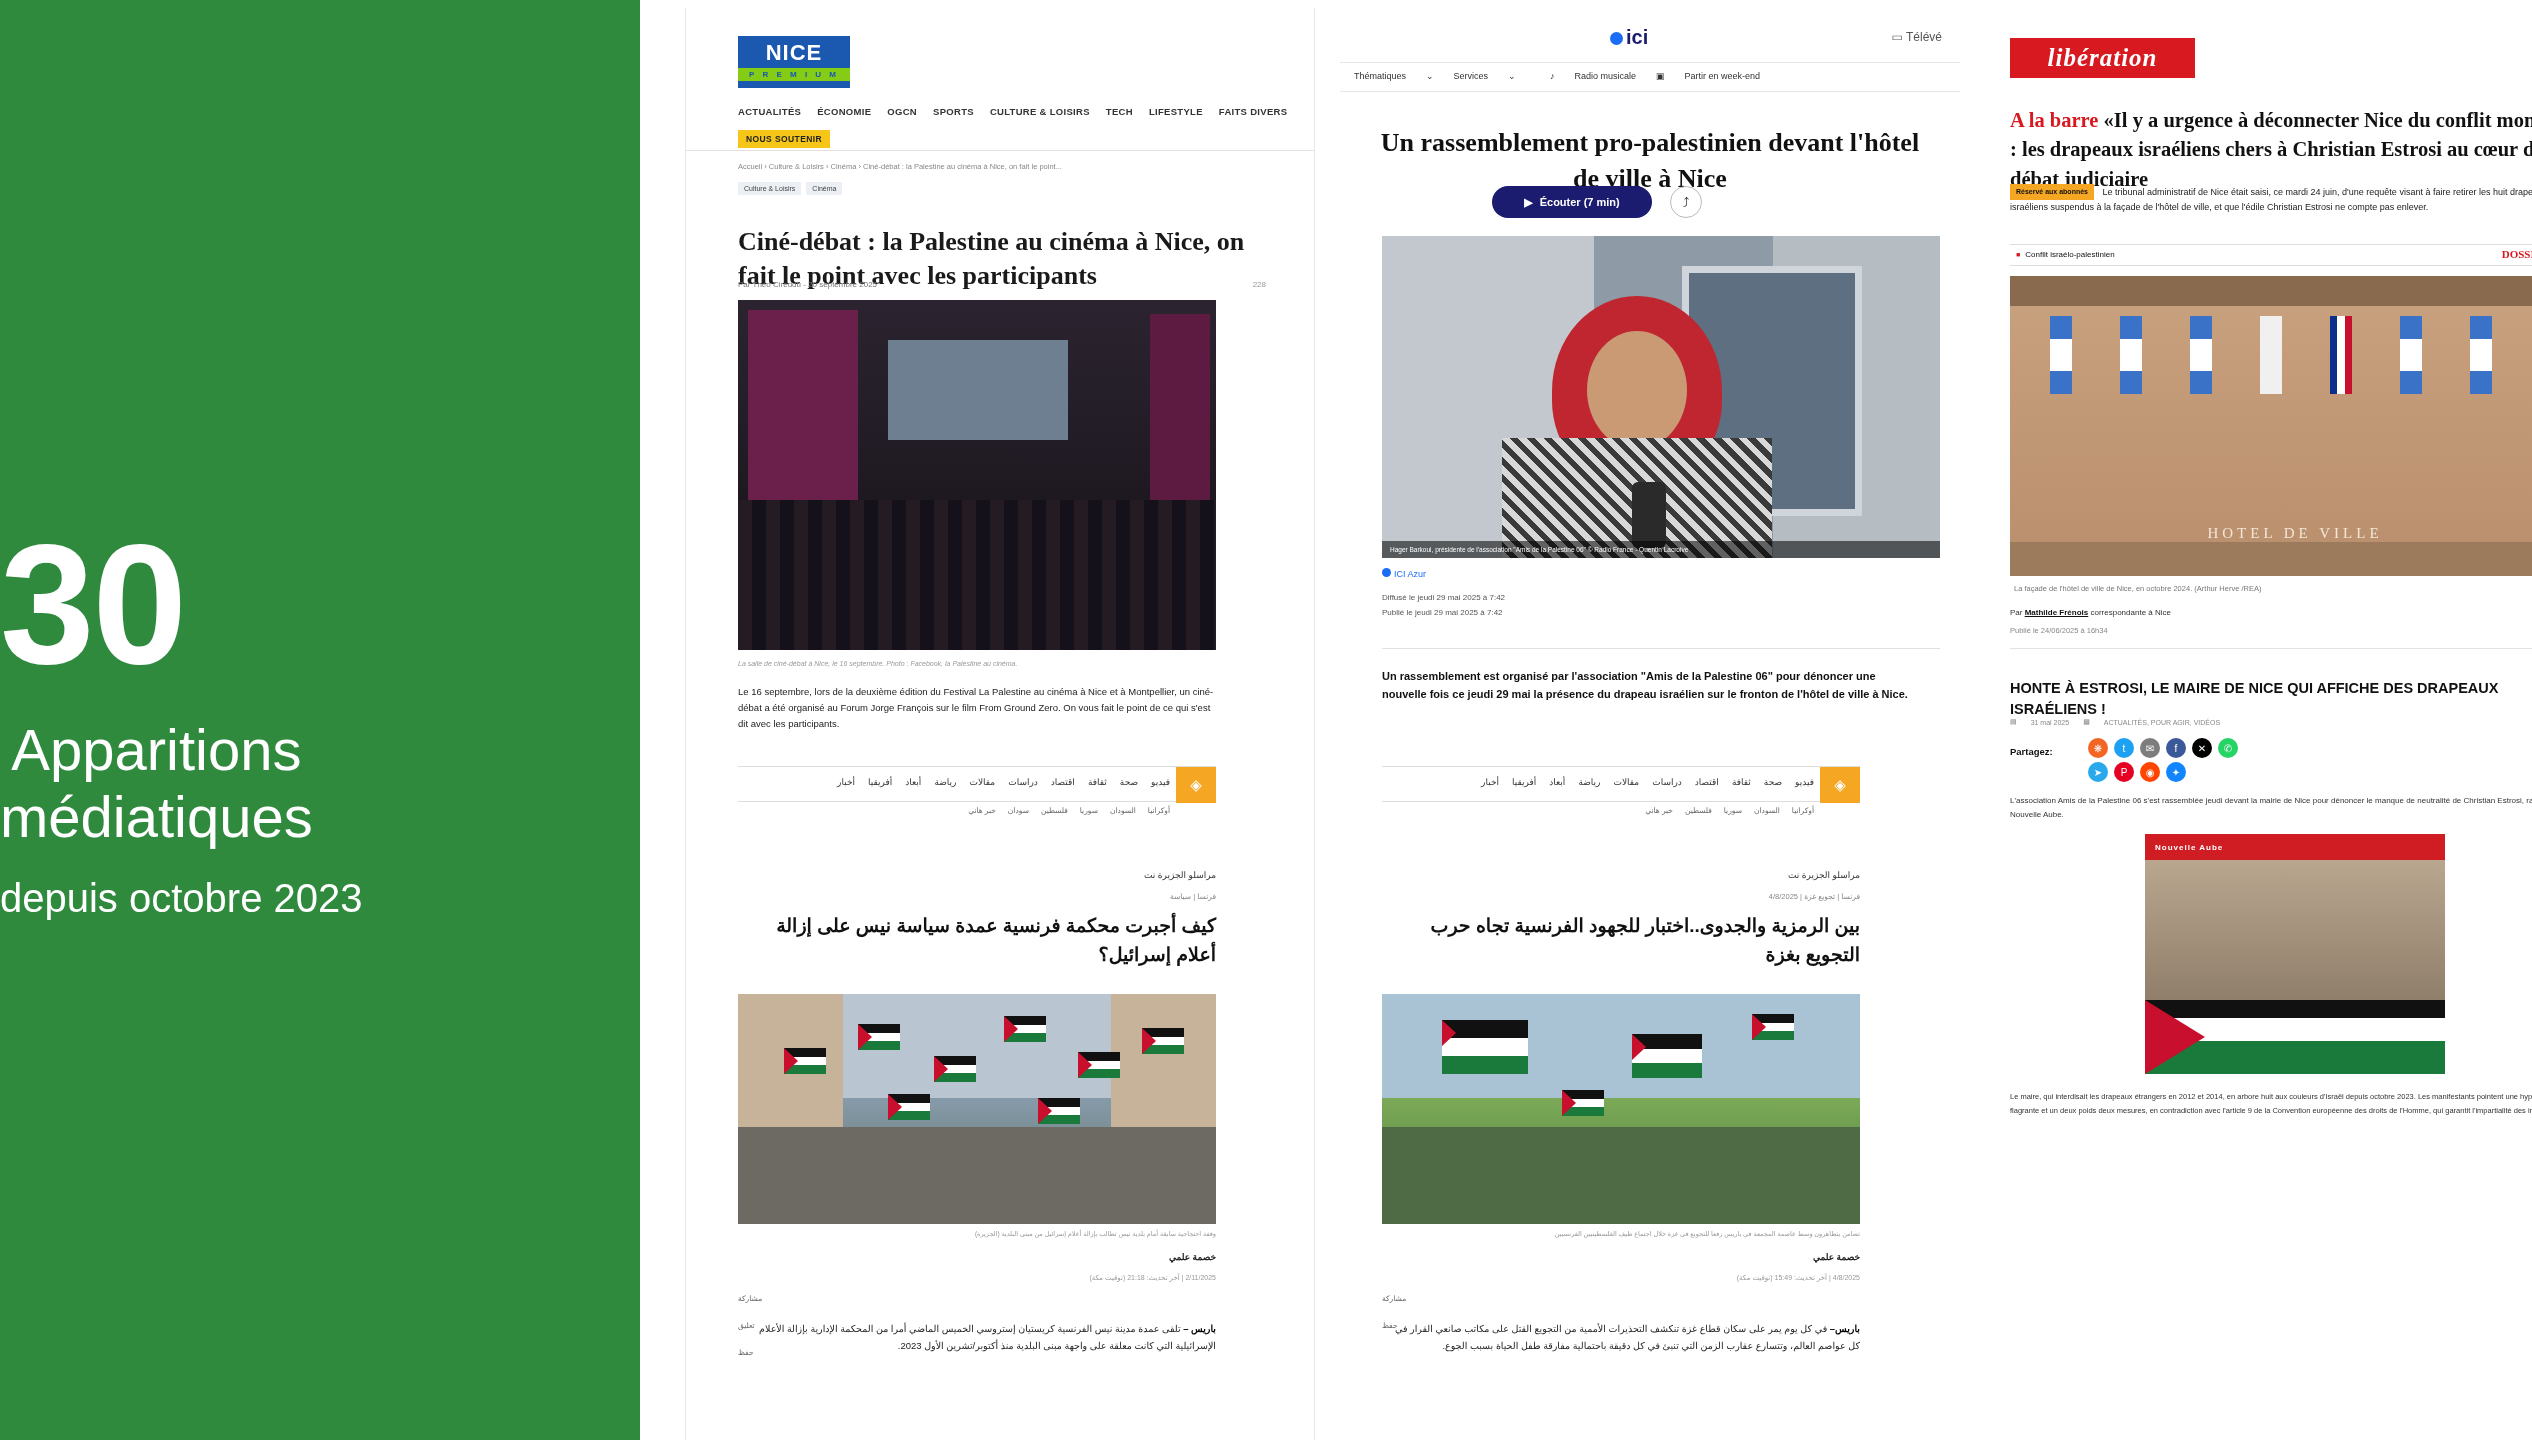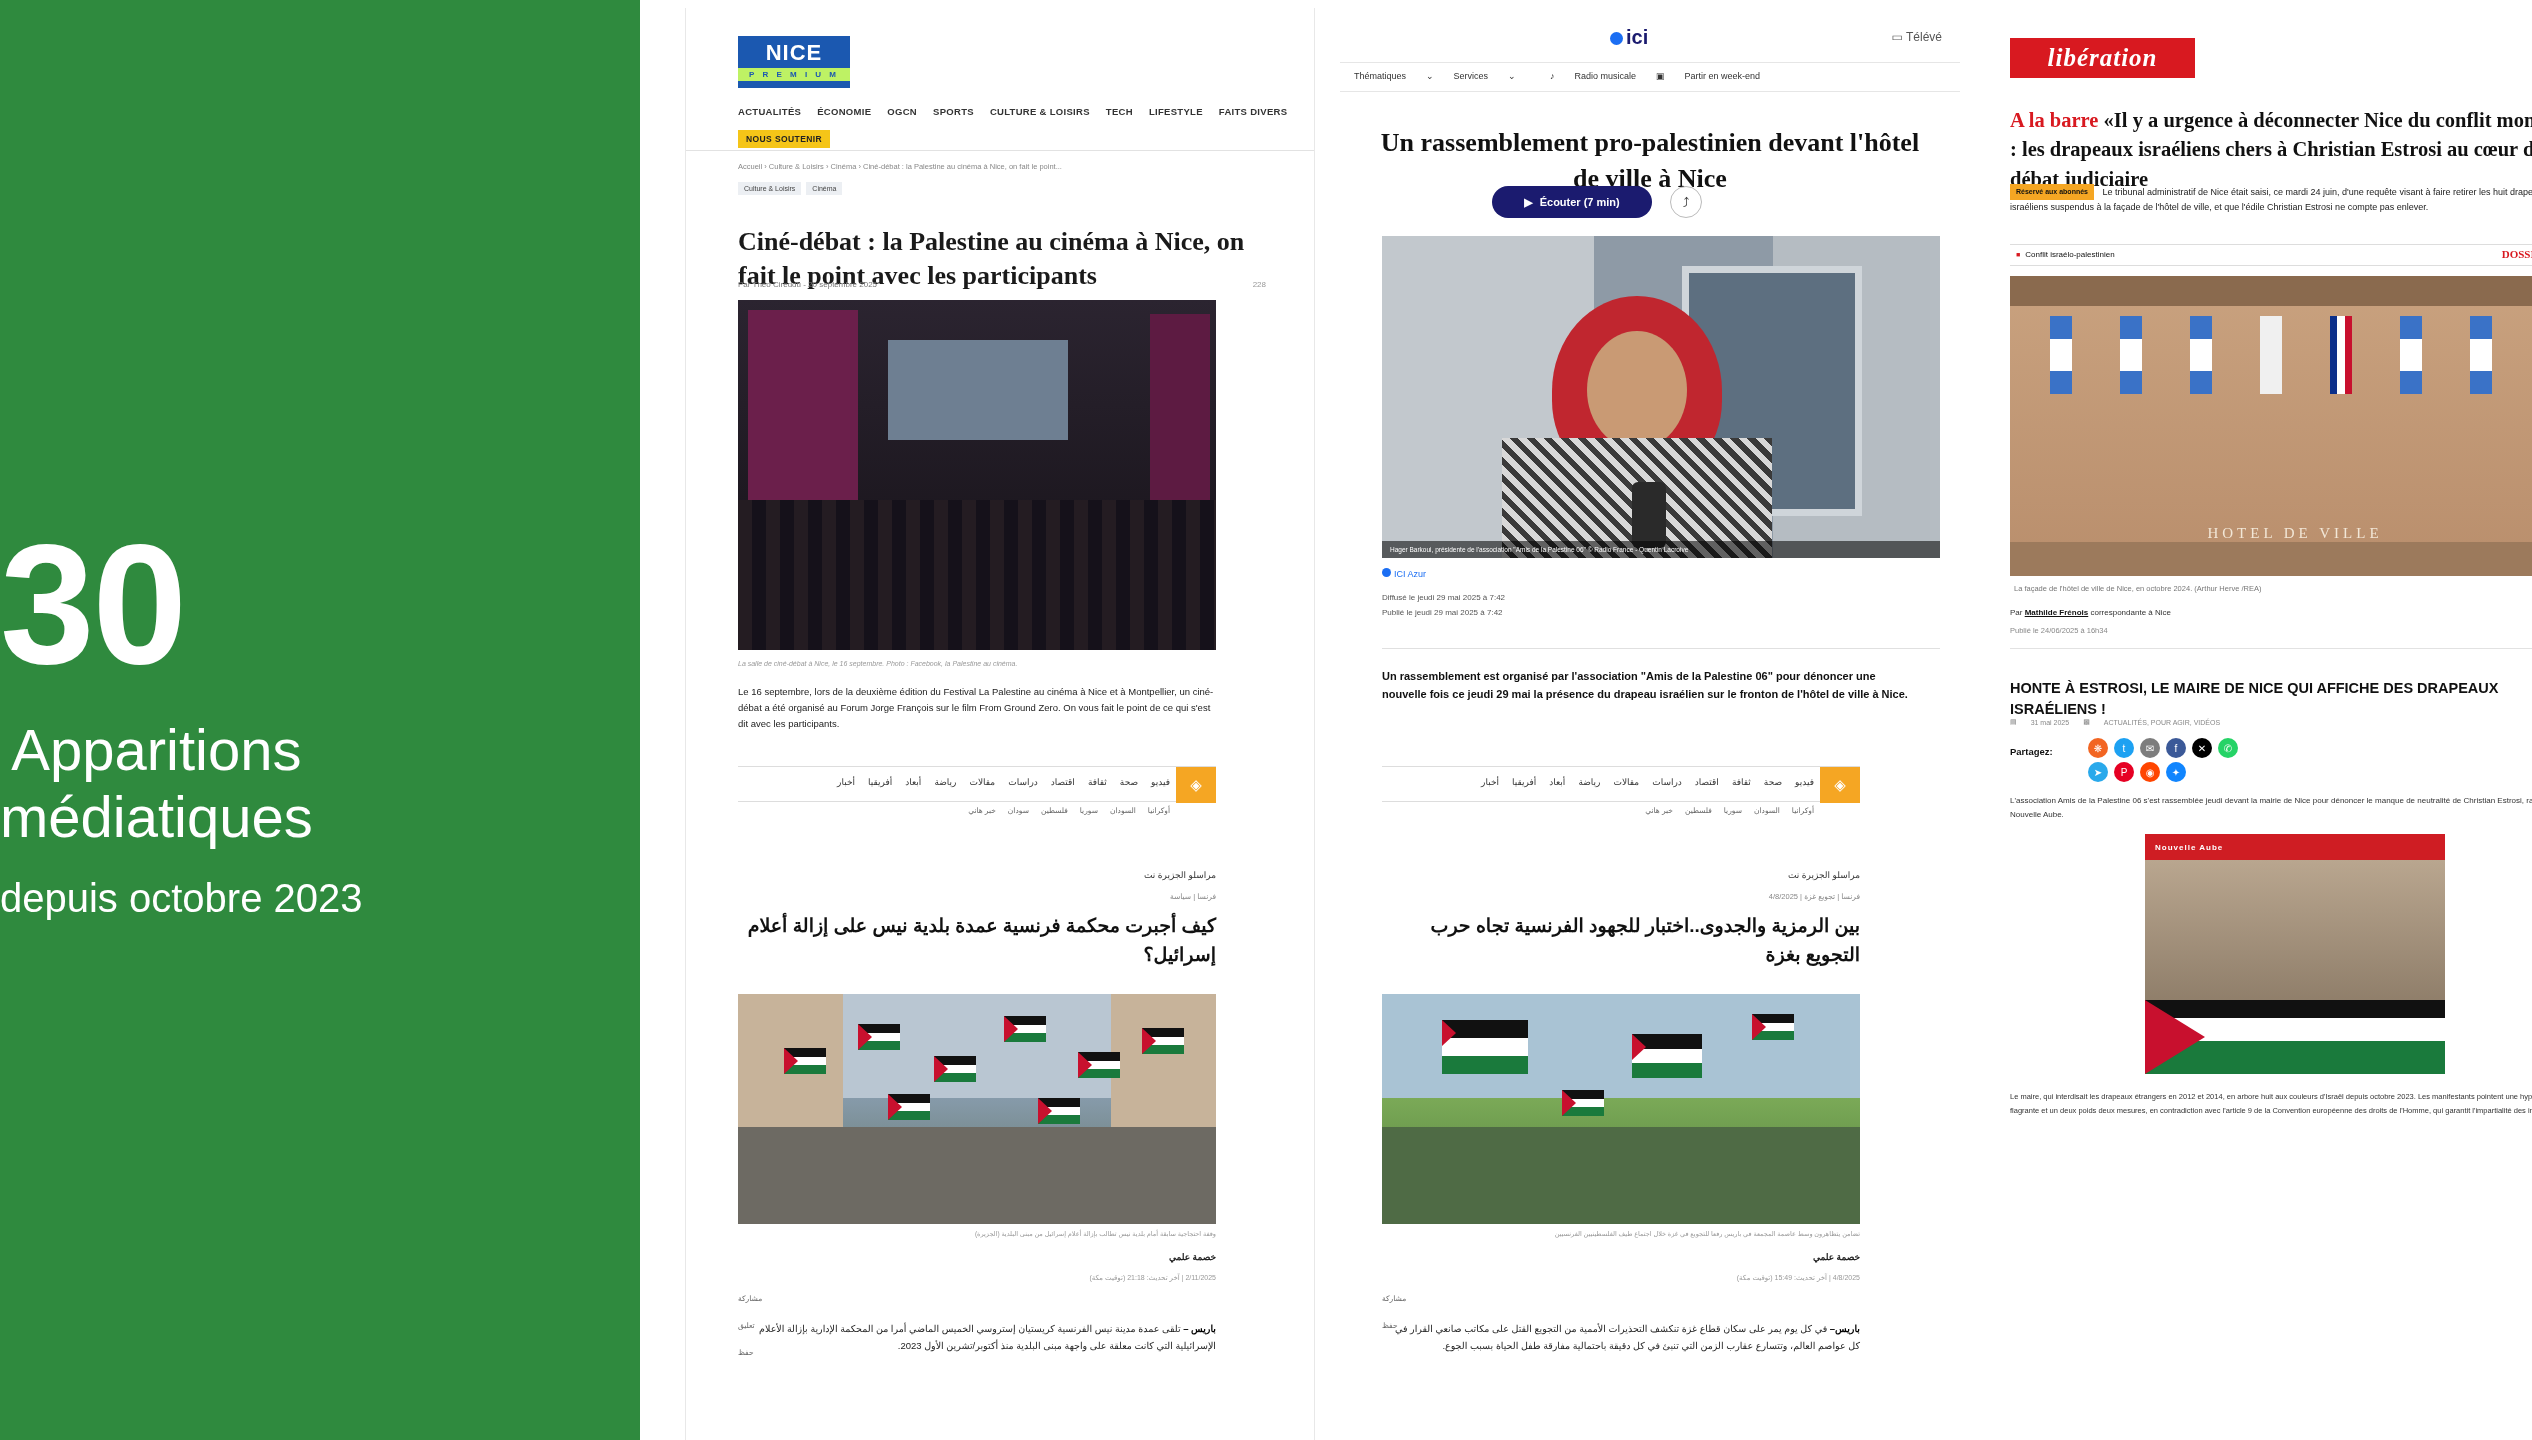--- a/index.html
+++ b/index.html
@@ -28,21 +28,21 @@
   
   .card{ position:absolute; background:#fff; overflow:hidden; }
 
   
   .col1{ left:45px; top:8px; width:630px; height:1432px; border-left:1px solid #e8e8e8; border-right:1px solid #e8e8e8;}
   .np-logo{
     position:absolute; left:52px; top:28px; width:112px; height:52px;
     background:#1b58b0; color:#fff; text-align:center; padding-top:6px;
   }
   .np-logo .t1{ font-size:22px; font-weight:bold; letter-spacing:1px; line-height:1; }
-  .np-logo .t2{ font-size:8px; letter-spacing:3px; margin-top:4px; background:#bef264; color:#1b58b0; display:block; padding:2px 0; font-weight:bold;}
+  .np-logo .t2{ font-size:8px; letter-spacing:3px; margin-top:4px; background:#84cc16; color:#1b58b0; display:block; padding:2px 0; font-weight:bold;}
   .np-nav{ position:absolute; left:52px; top:98px; width:540px; display:flex; gap:16px;
     font-size:9.5px; font-weight:bold; color:#333; letter-spacing:.3px;}
   .np-nav span{ white-space:nowrap; }
   .np-soutenir{ position:absolute; left:52px; top:122px; background:#f5c518; color:#222;
     font-size:8.5px; font-weight:bold; padding:4px 8px; letter-spacing:.4px;}
   .np-rule{ position:absolute; left:0; top:142px; width:100%; height:1px; background:#e2e2e2; }
   .np-breadcrumb{ position:absolute; left:52px; top:154px; font-size:7.5px; color:#888; }
   .np-tags{ position:absolute; left:52px; top:174px; display:flex; gap:5px; }
   .np-tags span{ background:#eceff3; color:#444; font-size:7px; padding:3px 6px; }
   .np-title{ position:absolute; left:52px; top:200px; width:530px;
@@ -253,21 +253,21 @@
         <span>السودان</span>
         <span>سوريا</span>
         <span>فلسطين</span>
         <span>سودان</span>
         <span>خبر هاني</span>
       </div>
     </div>
 
     <div class="aj-brand" style="position:absolute; left:52px; top:862px;">مراسلو الجزيرة نت</div>
     <div class="aj-meta" style="position:absolute; left:52px; top:884px; width:478px;">فرنسا  |  سياسة</div>
-    <div class="aj-title" style="position:absolute; left:52px; top:904px;">كيف أجبرت محكمة فرنسية عمدة بلدية نيس على إزالة أعلام إسرائيل؟</div>
+    <div class="aj-title" style="position:absolute; left:52px; top:904px;">كيف أجبرت محكمة فرنسية عمدة سياسة نيس على إزالة أعلام إسرائيل؟</div>
 
     <div class="aj-photo" style="position:absolute; left:52px; top:986px;">
       <div class="flagcrowd">
         <div class="sky"></div>
         <div class="bldg" style="left:0;"></div>
         <div class="bldg" style="right:0;"></div>
         <div class="ground"></div>
         <span class="flag" style="left:46px;  top:54px;"></span>
         <span class="flag" style="left:120px; top:30px;"></span>
         <span class="flag" style="left:196px; top:62px;"></span>

